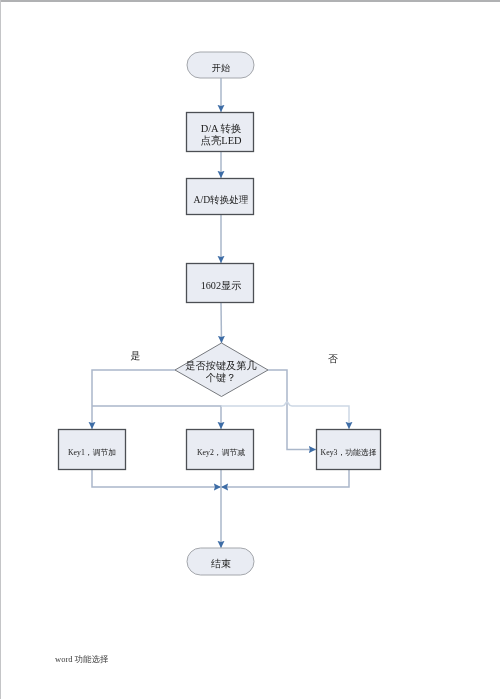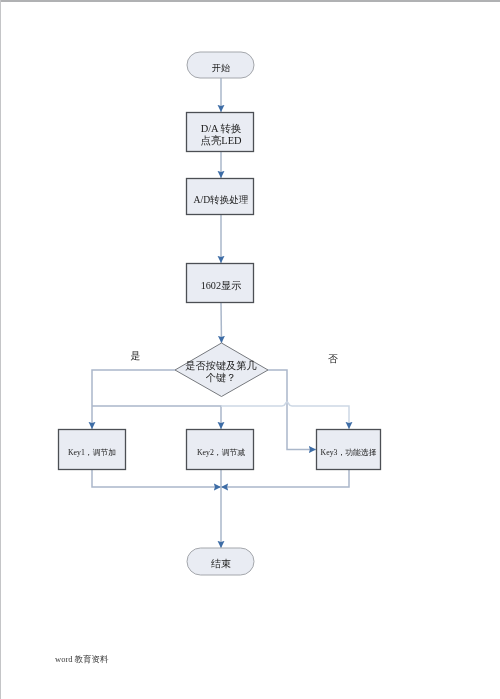--- a/index.html
+++ b/index.html
@@ -77,14 +77,14 @@
     </g>
     <g>
       <rect x="187" y="548" width="67" height="27" rx="13.5" ry="13.5" fill="#e9ecf3" stroke="#a4a7ac" stroke-width="1"></rect>
       <text class="node-text" x="221" y="566.5" font-size="10">结束</text>
     </g>
 
     <text class="node-text" x="135.5" y="359" font-size="9.8">是</text>
     <text class="node-text" x="333" y="362" font-size="9.8">否</text>
   </svg>
 
-  <div class="footer">word 教育资料</div>
+  <div class="footer">word 功能选择</div>
 </div>
 
 </body></html>

